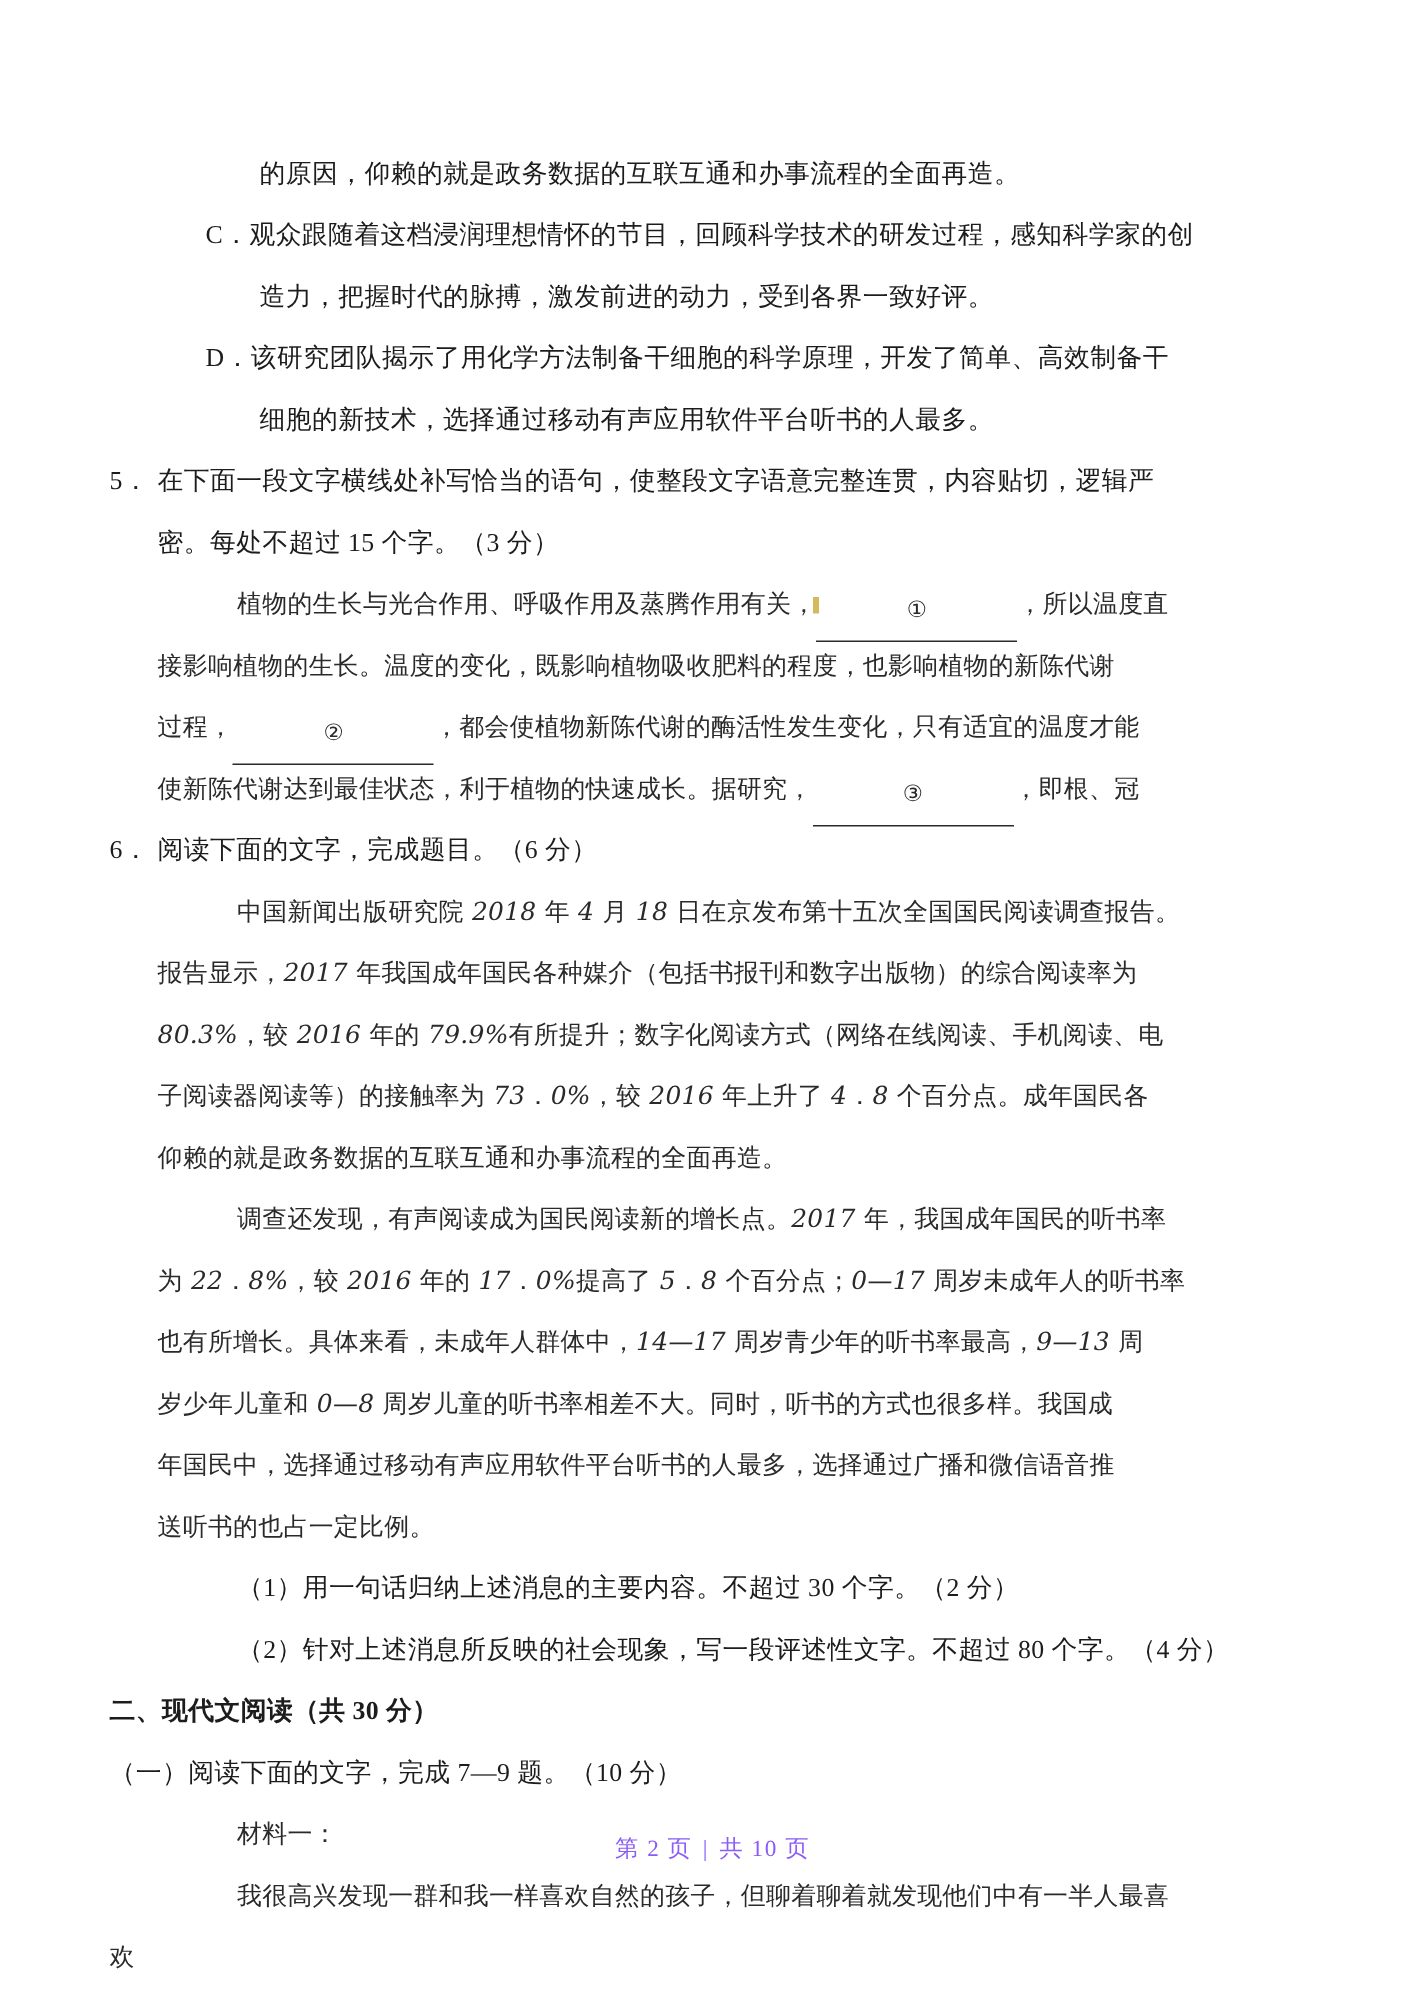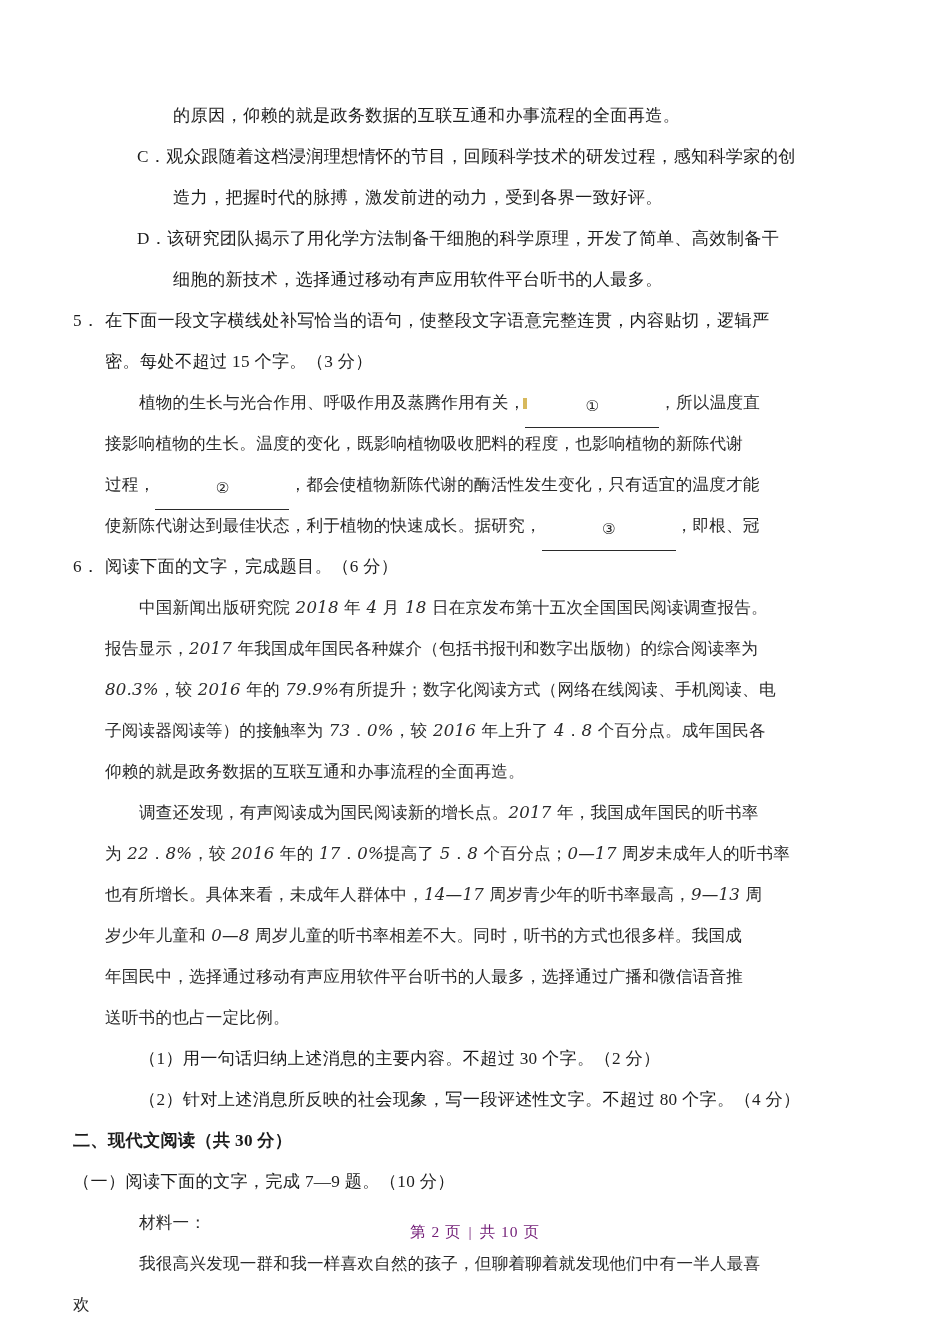--- a/index.html
+++ b/index.html
@@ -48,21 +48,21 @@
     color: #2a2a2a;
     font-style: italic;
     font-synthesis: none;
   }
 
   .line {
     height: 41px;
     line-height: 41px;
     white-space: nowrap;
   }
-  .ind-1  { margin-left: 34px; }
+  .ind-1  { margin-left: 53px; }
   .ind-2  { margin-left: 68px; }
   .ind-opt-label { margin-left: 32px; }
 
   .bold { font-weight: bold; }
 
   
   .blank {
     display: inline-block;
     border-bottom: 1.3px solid #2a2a2a;
     text-align: center;
@@ -90,21 +90,21 @@
   }
 
   .footer {
     position: absolute;
     left: 0;
     top: 1222px;
     width: 950px;
     text-align: center;
     font-family: "Liberation Serif", "DejaVu Serif", serif;
     font-size: 15.5px;
-    color: #701a75;
+    color: #8b5cf6;
     letter-spacing: 1px;
   }
   .footer .sep { margin: 0 7px; }
 </style>
 </head>
 <body>
 
 <div class="page">
 
   <div class="body-area">

